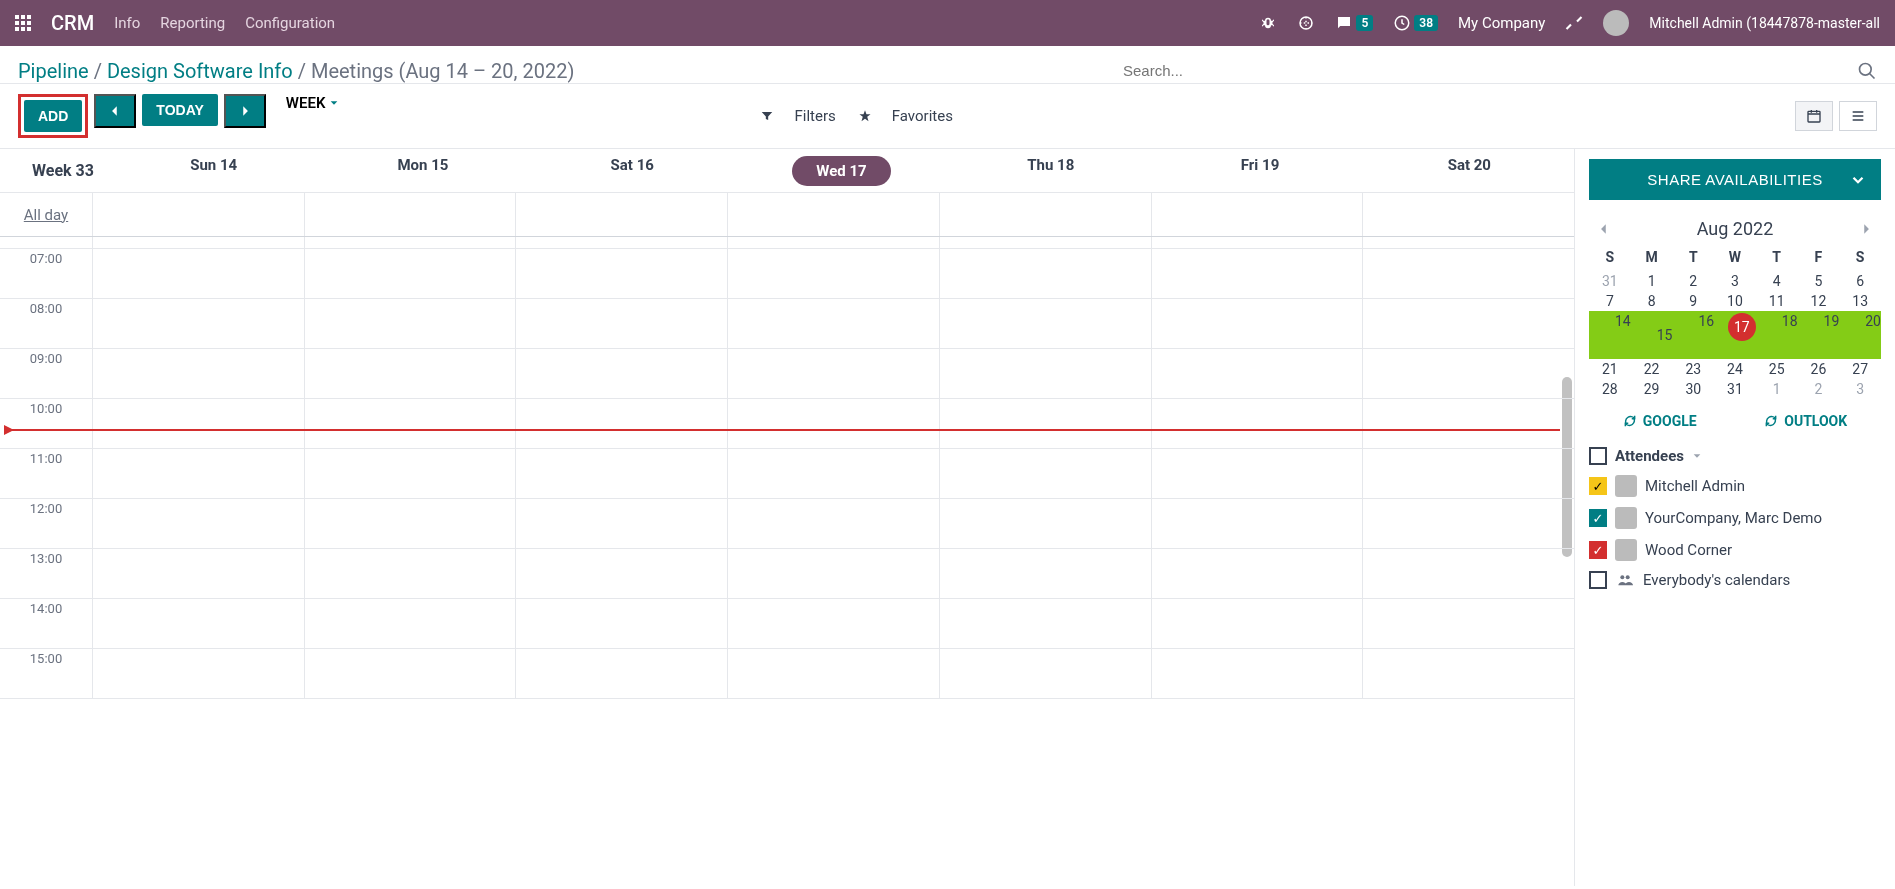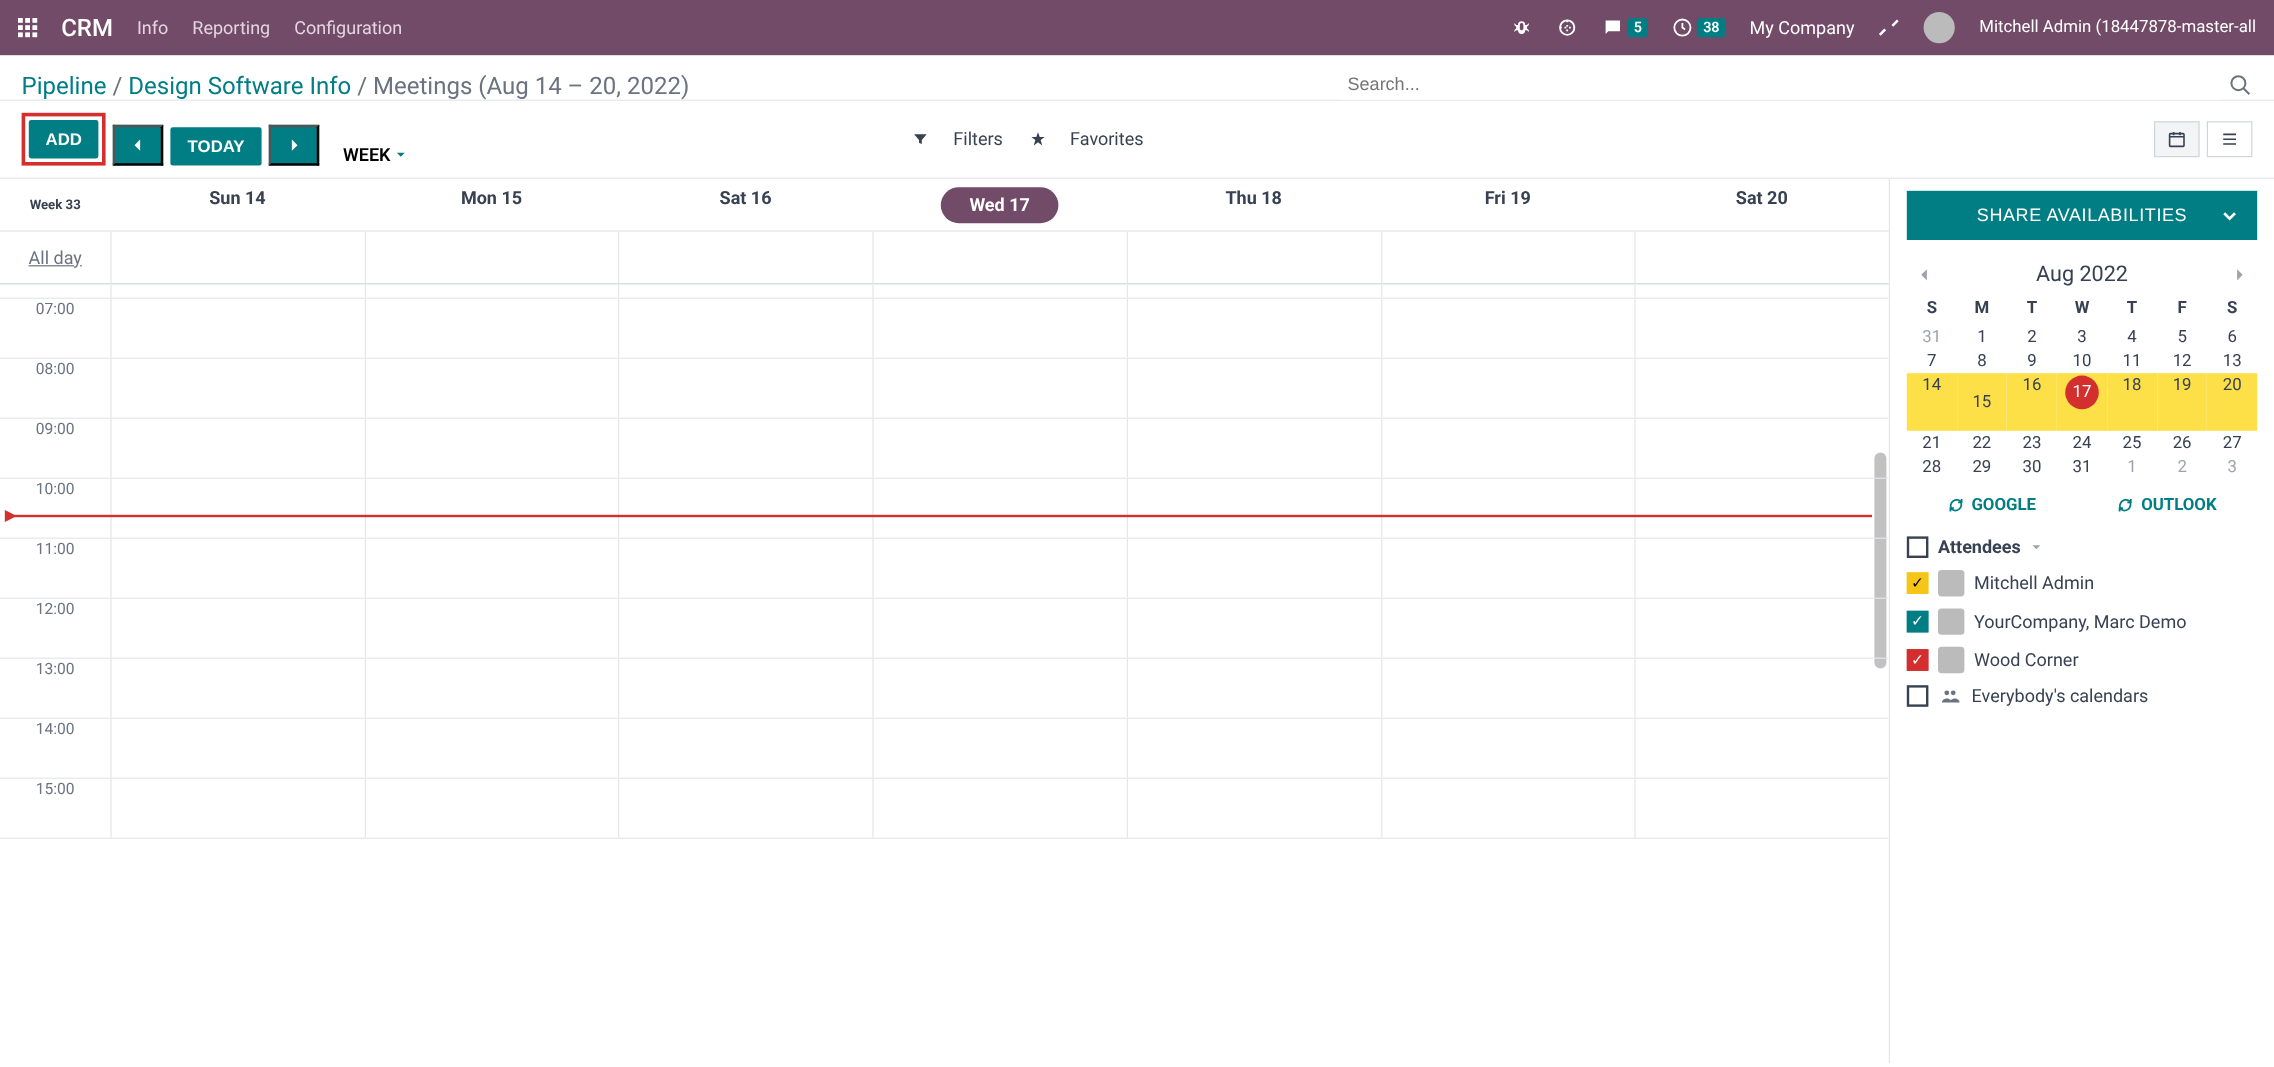--- a/index.html
+++ b/index.html
@@ -28,37 +28,37 @@
   .pill-value { padding:4px 6px; font-size:14px; color:#374151;}
   .pill-close { padding:0 8px; color:#6b7280; cursor:pointer;}
   .search-input { border:none; outline:none; font-size:15px; padding:4px 6px; flex:1; color:#374151;}
   .search-icon { margin-left:auto; color:#6b7280; cursor:pointer; font-size:18px;}
   
   
   .toolbar-row { display:flex; align-items:center; padding:10px 18px; border-bottom:1px solid #e5e7eb;}
   .btn { border:none; padding:8px 14px; font-size:14px; font-weight:600; cursor:pointer; border-radius:2px;}
   .btn-teal { background:#017E84; color:#fff;}
   .btn-icon { background:#017E84; color:#fff; padding:8px 12px; display:inline-flex; align-items:center; justify-content:center;}
-  .btn-group { display:flex; gap:6px; align-items:flex-end;}
+  .btn-group { display:flex; gap:6px; align-items:flex-start;}
   .add-highlight { border:3px solid #d32f2f; padding:3px; display:inline-block;}
   .view-label { color:#000000; font-weight:600; margin-left:14px; cursor:pointer; font-size:15px; display:inline-flex; align-items:center; gap:4px;}
   .toolbar-center { margin:0 auto; display:flex; gap:22px; align-items:center;}
   .filter-item { color:#374151; font-size:15px; cursor:pointer; display:inline-flex; align-items:center; gap:20px;}
   .toolbar-right { margin-left:auto; display:flex; gap:6px;}
   .view-btn { border:1px solid #d1d5db; background:#fff; padding:6px 10px; cursor:pointer; color:#6b7280;}
   .view-btn.active { background:#f3f4f6;}
   
   
   .main { display:flex; height: calc(100vh - 46px - 50px - 56px); }
   .calendar-area { flex:1; display:flex; flex-direction:column; border-right:1px solid #e5e7eb; position:relative;}
   .side-panel { width:320px; padding:10px 14px; overflow-y:auto;}
   
   
   .cal-header { display:flex; border-bottom:1px solid #e5e7eb; height:44px; align-items:center;}
-  .cal-header .week-col { width:92px; text-align:center; font-weight:700; font-size:11px; color:#374151;}
+  .cal-header .week-col { width:92px; text-align:center; font-weight:700; font-size:16px; color:#374151;margin-left:17px;}
   .cal-header .day-col { flex:1; text-align:center; font-weight:700; font-size:15px; color:#374151;}
   .day-pill { background:#714B67; color:#fff; padding:6px 24px; border-radius:20px; display:inline-block;}
   
   
   .allday-row { display:flex; border-bottom:1px solid #d1d5db; height:44px; align-items:center;}
   .allday-row .week-col { width:92px; text-align:center; color:#6b7280; font-size:15px;text-decoration:underline;}
   .allday-row .day-col { flex:1; border-left:1px solid #e5e7eb; height:100%;}
   
   
   .time-grid { flex:1; overflow-y:auto; position:relative;}
@@ -73,21 +73,21 @@
   .share-btn { width:100%; background:#017E84; color:#fff; border:none; padding:12px; font-weight:400; font-size:15px; letter-spacing:0.5px; cursor:pointer; display:flex; align-items:center; justify-content:center; position:relative;}
   .share-btn .chev { position:absolute; right:14px;}
   .mini-cal { margin-top:14px;}
   .mini-cal-head { display:flex; align-items:center; justify-content:space-between; color:#6b7280; font-size:16px; padding:4px 8px;}
   .mini-cal-head .title { font-size:18px; color:#374151; font-weight:400;}
   .mini-grid { display:grid; grid-template-columns: repeat(7, 1fr); text-align:center; gap:0;}
   .mini-grid .dow { font-weight:700; color:#374151; padding:6px 0; font-size:14px;}
   .mini-grid .d { padding:8px 0; font-size:14px; cursor:pointer; color:#374151;}
   .mini-grid .d.muted { color:#9ca3af;}
   .mini-grid .d.today { background:#d32f2f; color:#fff; border-radius:50%; width:28px; height:28px; display:inline-flex; align-items:center; justify-content:center; margin:0 auto; padding:0;}
-  .mini-grid .week-hl { background:#fde047;}
+  .mini-grid .week-hl { background:#84cc16;text-align:right;}
   .sync-row { display:flex; justify-content:space-around; margin-top:14px;}
   .sync-btn { color:#017E84; font-weight:700; font-size:14px; cursor:pointer; display:inline-flex; align-items:center; gap:6px;}
   .attendees { margin-top:18px;}
   .att-head { display:flex; align-items:center; gap:8px; font-weight:700; font-size:15px; color:#374151;}
   .chk { width:18px; height:18px; border:2px solid #374151; display:inline-flex; align-items:center; justify-content:center; cursor:pointer; font-size:13px;}
   .chk.yellow { background:#f5c518; border-color:#f5c518; color:#000;}
   .chk.teal { background:#017E84; border-color:#017E84; color:#fff;}
   .chk.red { background:#d32f2f; border-color:#d32f2f; color:#fff;}
   .att-row { display:flex; align-items:center; gap:8px; margin-top:10px; font-size:15px; color:#374151;}
   .mini-avatar { width:22px; height:22px; background:#bbb; border-radius:3px; display:inline-block;}

